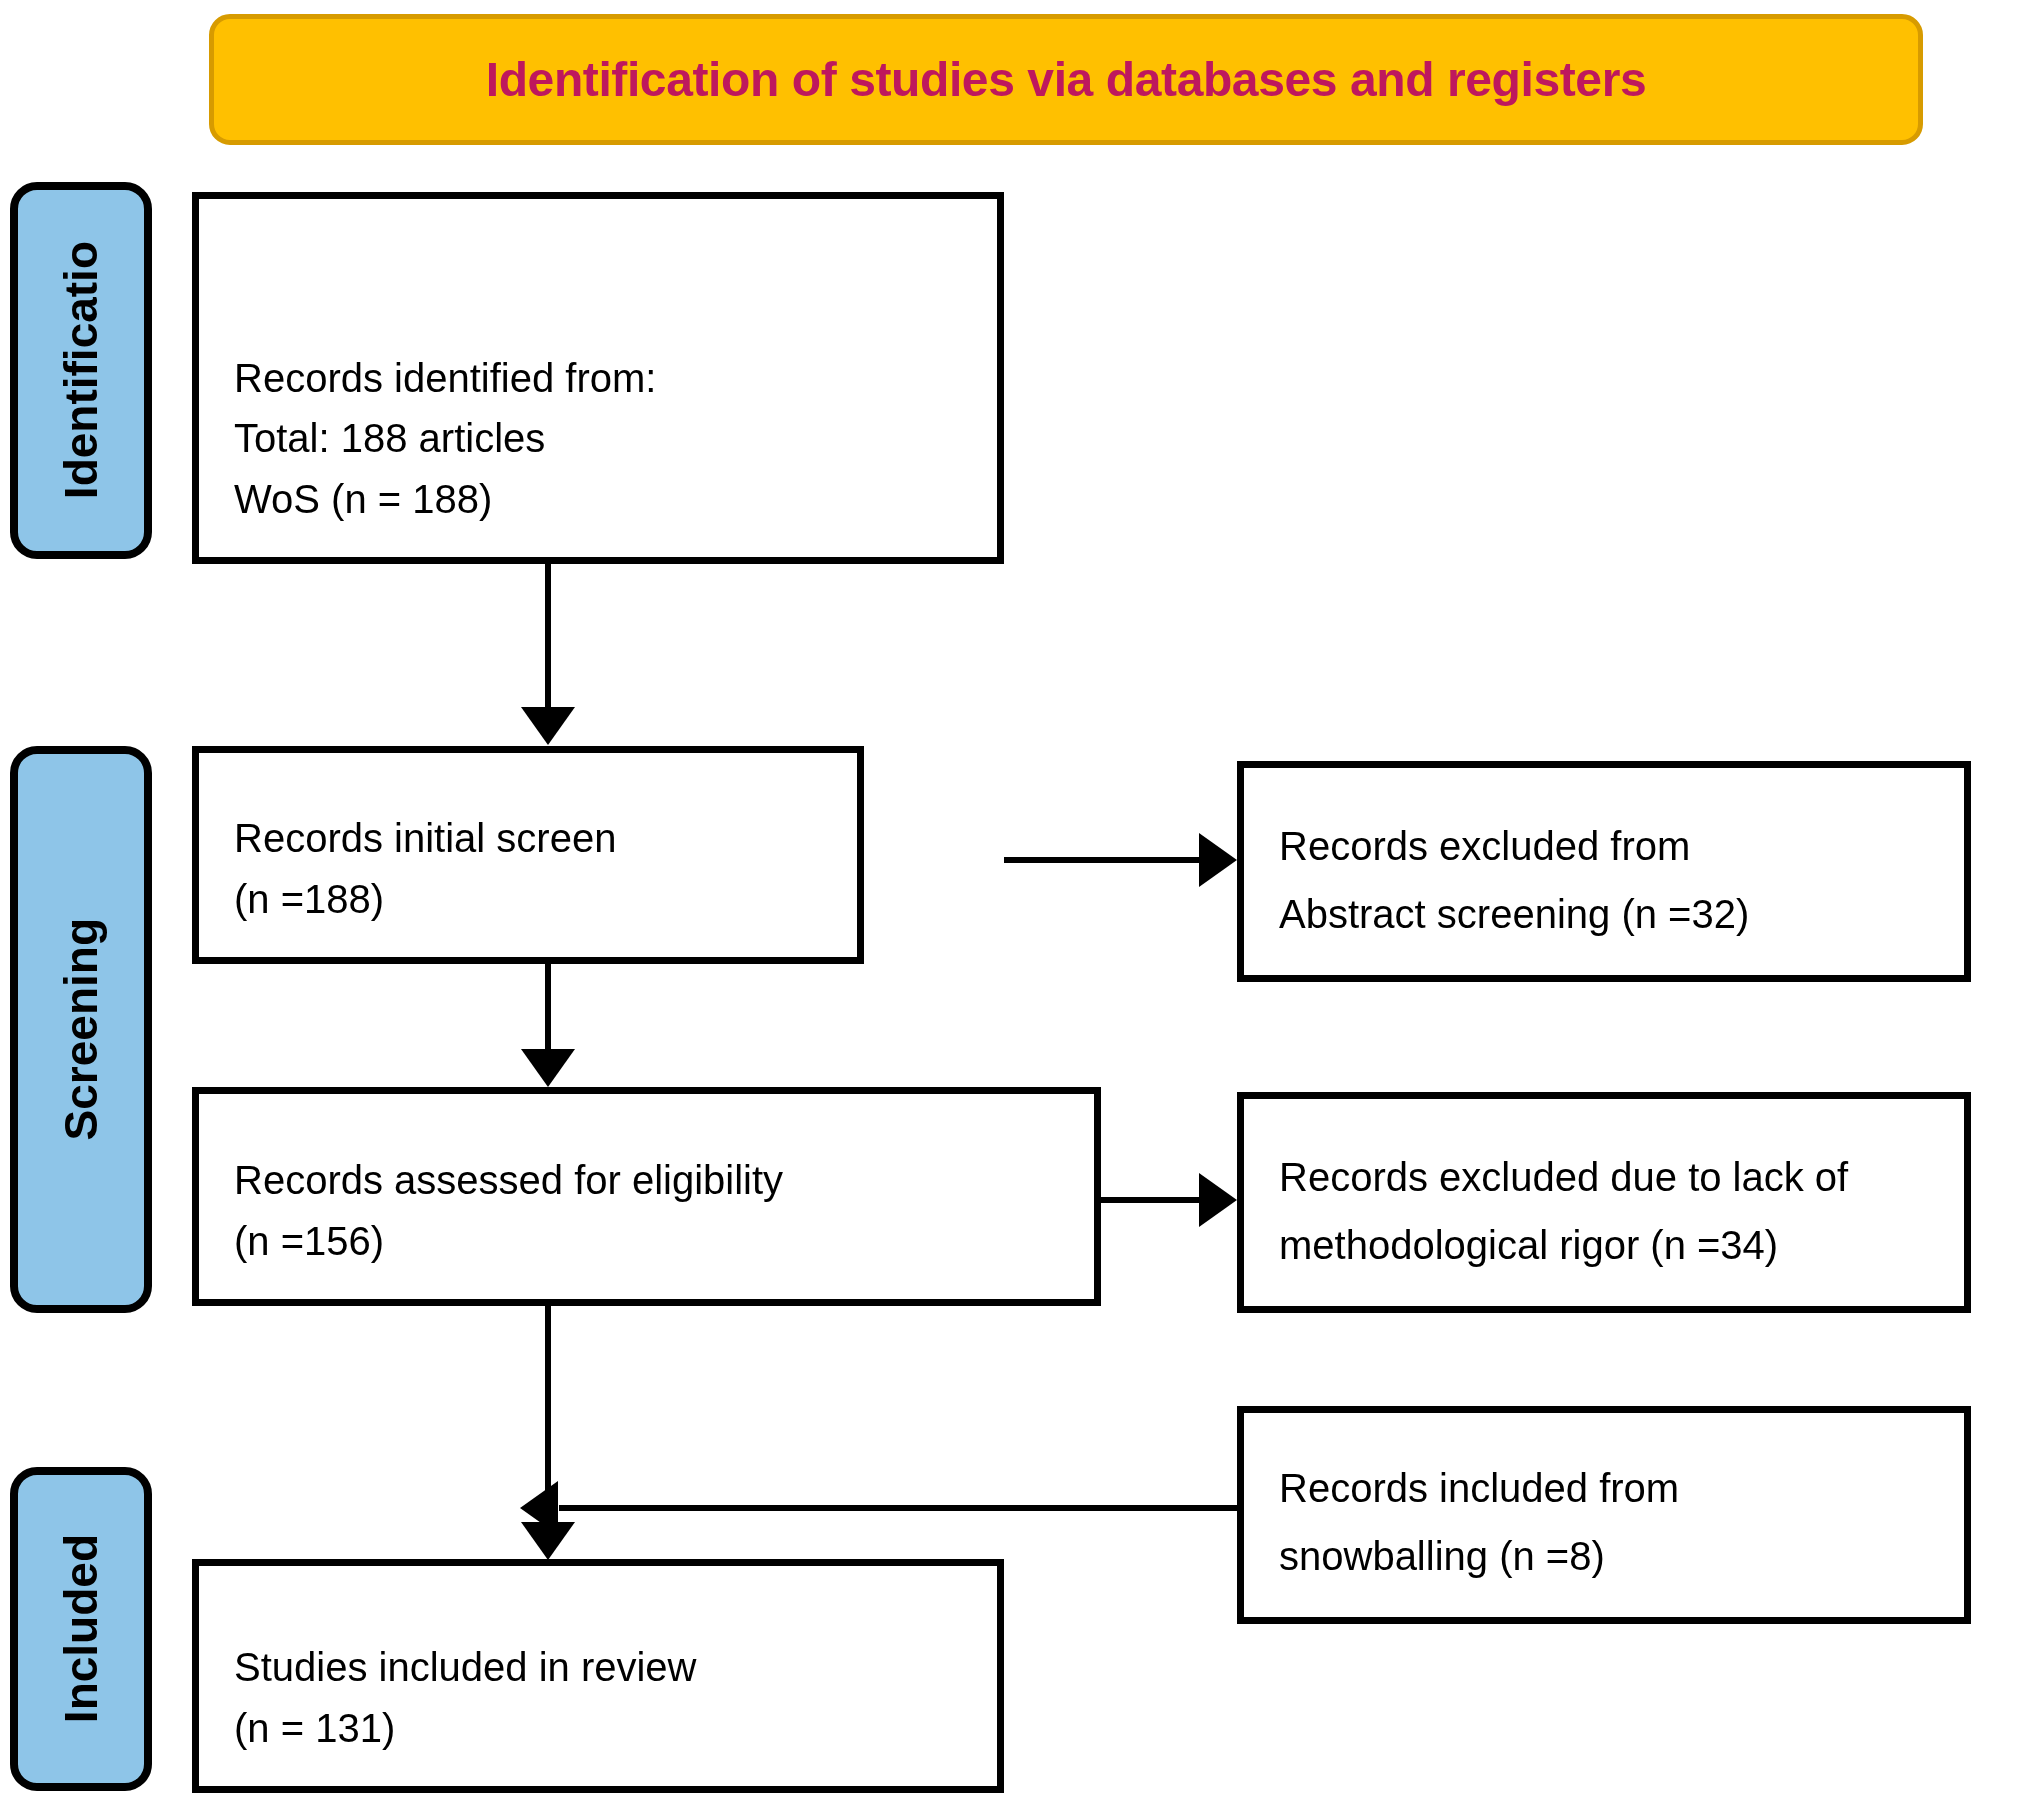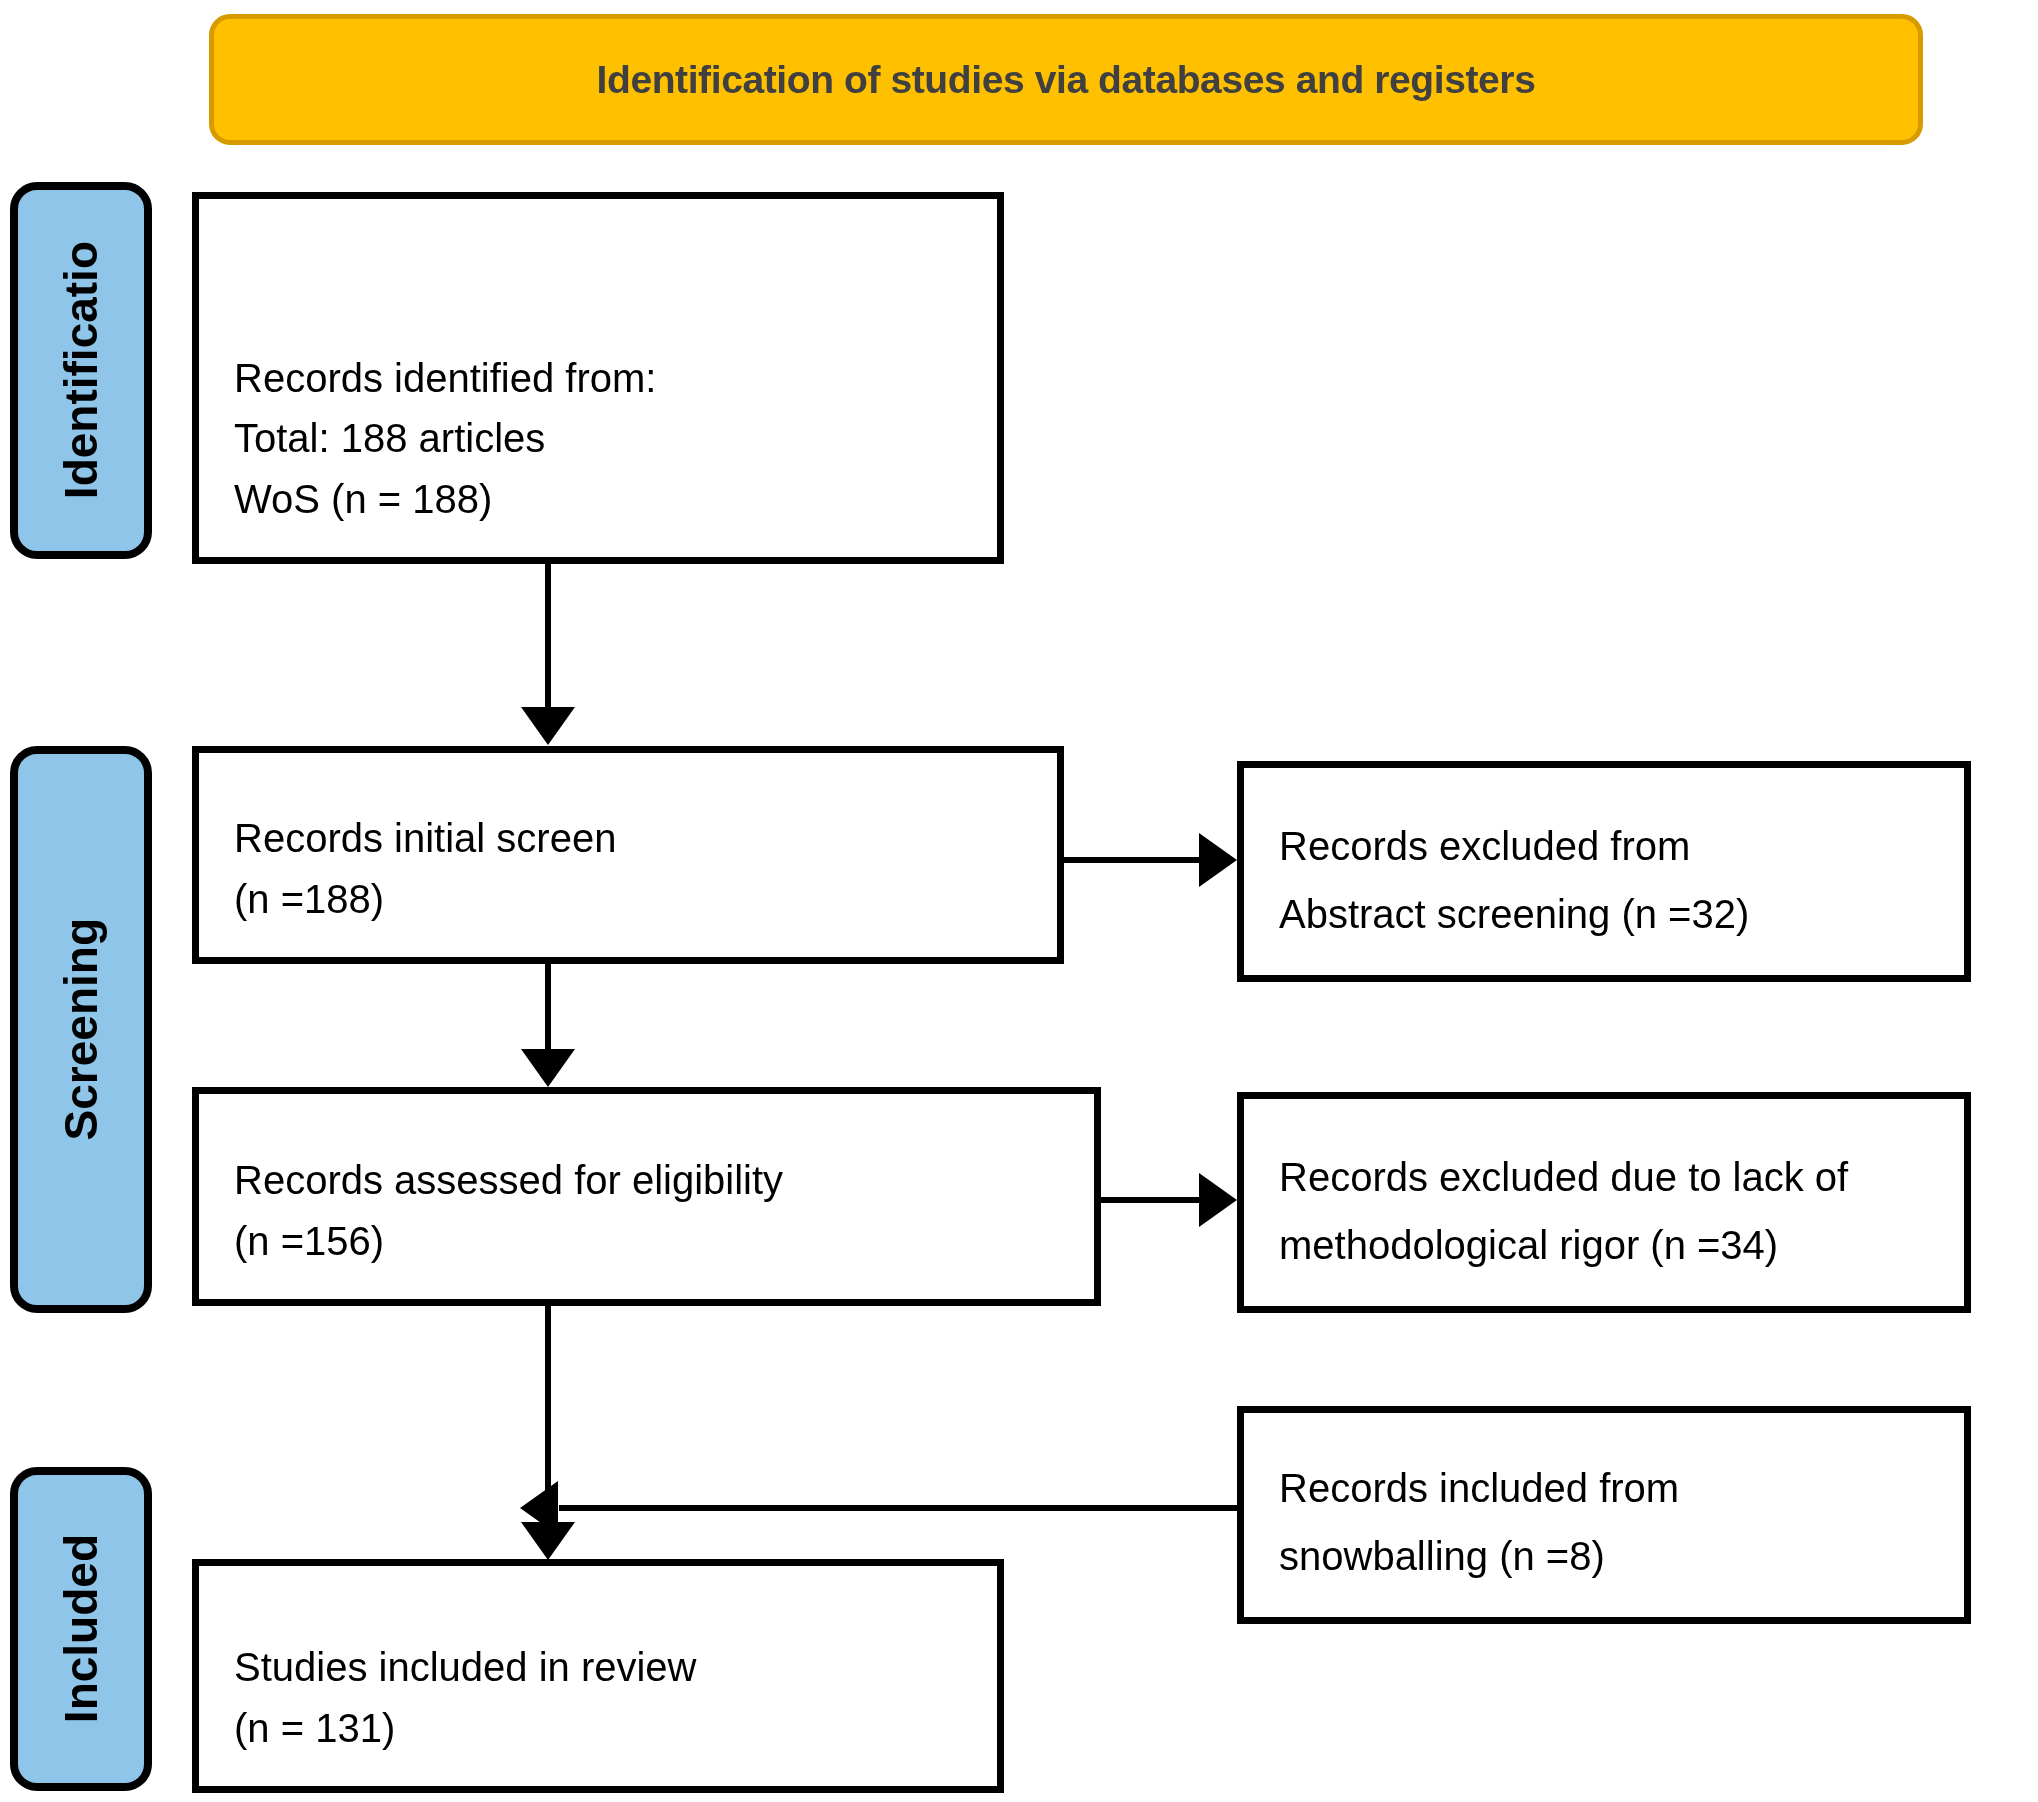--- a/index.html
+++ b/index.html
@@ -27,23 +27,23 @@
     height: 131px;
     background: #FFC000;
     border: 5.6px solid #D79B00;
     border-radius: 21px;
     box-sizing: border-box;
     display: flex;
     align-items: center;
     justify-content: center;
   }
   .header-title {
-    font-size: 39px;
+    font-size: 48px;
     font-weight: bold;
-    color: #404040;
+    color: #be185d;
     letter-spacing: -0.4px;
     white-space: nowrap;
   }
 
   
   .stage {
     position: absolute;
     background: #8EC5E8;
     border: 8px solid #000000;
     border-radius: 27px;
@@ -79,21 +79,21 @@
     justify-content: flex-end;
   }
   .flowbox .line {
     font-size: 40px;
     color: #000000;
     line-height: 1.52;
     white-space: nowrap;
   }
 
   #box-identified      { left: 192px;  top: 192px;  width: 812px; height: 372px; }
-  #box-initial-screen  { left: 192px;  top: 746px;  width: 872px; height: 218px; }
+  #box-initial-screen  { left: 192px;  top: 746px;  width: 672px; height: 218px; }
   #box-eligibility     { left: 192px;  top: 1087px; width: 909px; height: 219px; }
   #box-included-review { left: 192px;  top: 1559px; width: 812px; height: 234px; }
 
   #box-excluded-abstract { left: 1237px; top: 761px;  width: 734px; height: 221px; }
   #box-excluded-rigor    { left: 1237px; top: 1092px; width: 734px; height: 221px; }
   #box-snowballing       { left: 1237px; top: 1406px; width: 734px; height: 218px; }
 
   #box-excluded-abstract .line,
   #box-excluded-rigor .line,
   #box-snowballing .line {

